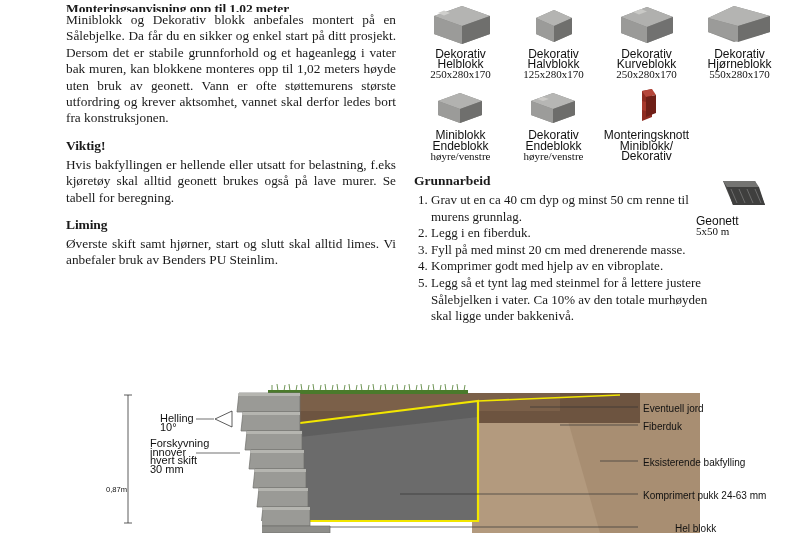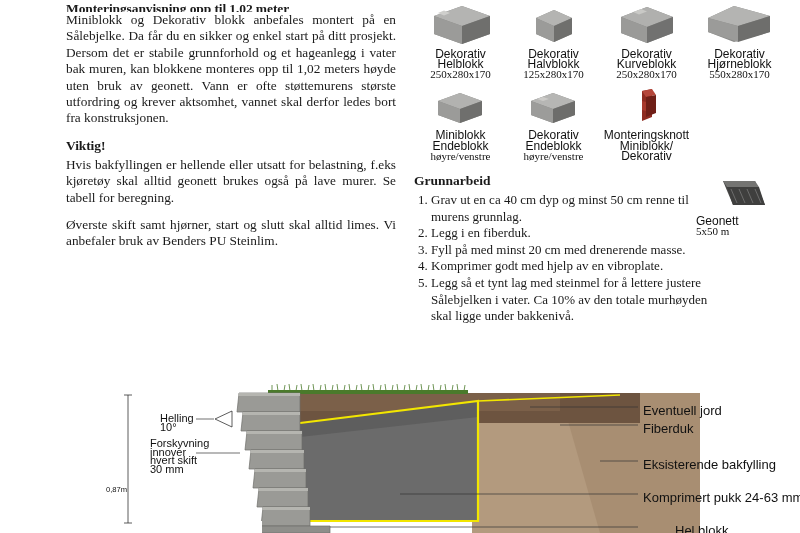--- a/index.html
+++ b/index.html
@@ -129,21 +129,21 @@
     position: absolute;
     left: 0;
     top: 371px;
     width: 800px;
     height: 162px;
     overflow: hidden;
   }
   .fig-label {
     position: absolute;
     font-family: "Liberation Sans", sans-serif;
-    font-size: 13px;
+    font-size: 10px;
     color: #111;
     white-space: nowrap;
   }
   .fig-label-left {
     position: absolute;
     font-family: "Liberation Sans", sans-serif;
     font-size: 11px;
     color: #111;
     line-height: 8.6px;
   }
@@ -161,20 +161,21 @@
 
   <div class="col-left">
     <div class="clipped-head">
       <h2 class="section-head">Monteringsanvisning opp til 1,02 meter</h2>
     </div>
     <p class="body">Miniblokk og Dekorativ blokk anbefales montert på en Sålebjelke. Da får du en sikker og enkel start på ditt prosjekt. Dersom det er stabile grunnforhold og et hageanlegg i vater bak muren, kan blokkene monteres opp til 1,02 meters høyde uten bruk av geonett. Vann er ofte støttemurens største utfordring og krever aktsomhet, vannet skal derfor ledes bort fra konstruksjonen.</p>
 
     <h2 class="section-head">Viktig!</h2>
     <p class="body">Hvis bakfyllingen er hellende eller utsatt for belastning, f.eks kjøretøy skal alltid geonett brukes også på lave murer. Se tabell for beregning.</p>
 
+    <h2 class="section-head">Liming</h2>
     <p class="body">Øverste skift samt hjørner, start og slutt skal alltid limes. Vi anbefaler bruk av Benders PU Steinlim.</p>
   </div>
 
   <div class="col-right">
 
     <div class="product-grid">
 
       <div class="product">
         <div class="prod-img">
           <svg width="66" height="44" viewBox="0 0 66 44">

